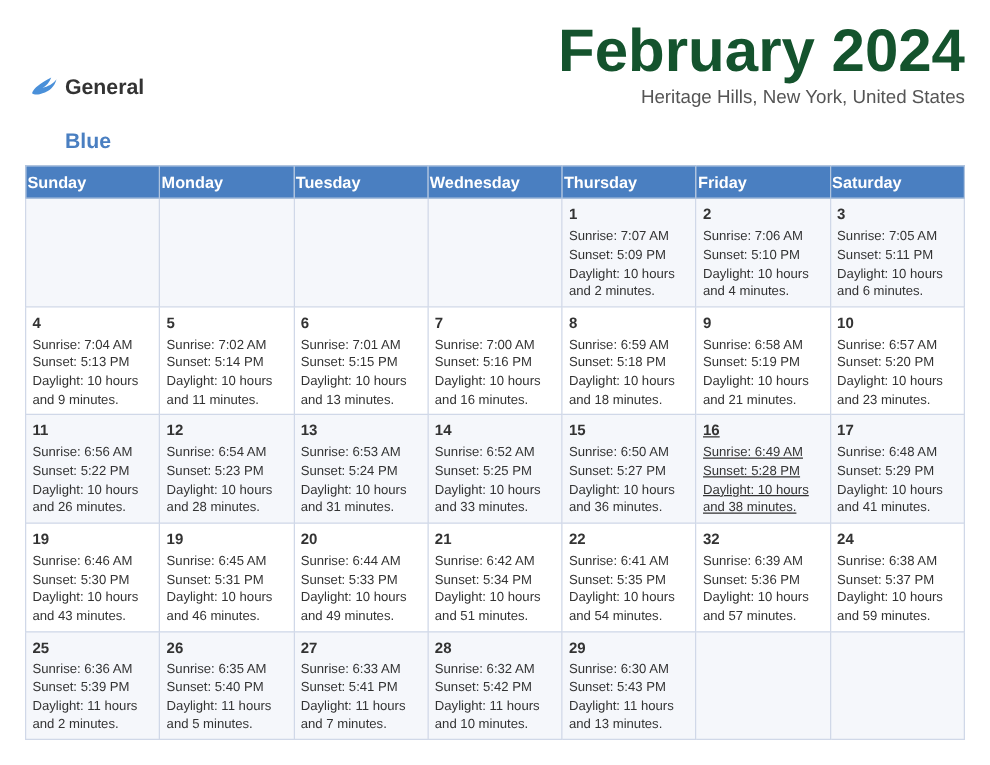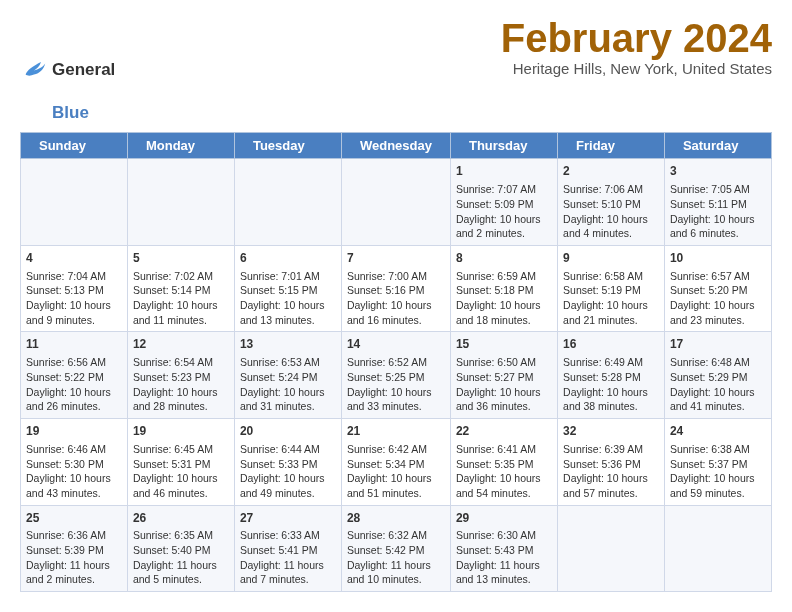--- a/index.html
+++ b/index.html
@@ -22,40 +22,40 @@
       gap: 4px;
     }
     .logo-bird {
       width: 28px;
       height: 28px;
     }
     .title-block {
       text-align: right;
     }
     .main-title {
-      font-size: 40px;
+      font-size: 48px;
       font-weight: bold;
-      color: #a16207;
+      color: #14532d;
       line-height: 1.1;
     }
     .subtitle {
       font-size: 15px;
       color: #555;
     }
     table {
       width: 100%;
       border-collapse: collapse;
       font-size: 11px;
     }
     thead tr th {
       background-color: #4a7fc1;
       color: #fff;
       font-weight: bold;
       text-align: left;
-      padding: 5px 18px;
+      padding: 5px 1px;
       font-size: 13px;
       border: 1px solid #b0c4de;
     }
     tbody tr td {
       border: 1px solid #d0d8e8;
       vertical-align: top;
       padding: 4px 5px;
       min-height: 80px;
       background: #fff;
       color: #333;
@@ -173,21 +173,21 @@
           <div class="cell-content">Sunrise: 6:53 AM<br>Sunset: 5:24 PM<br>Daylight: 10 hours<br>and 31 minutes.</div>
         </td>
         <td style="height: 85px;">
           <span class="day-num">14</span>
           <div class="cell-content">Sunrise: 6:52 AM<br>Sunset: 5:25 PM<br>Daylight: 10 hours<br>and 33 minutes.</div>
         </td>
         <td style="height: 85px;">
           <span class="day-num">15</span>
           <div class="cell-content">Sunrise: 6:50 AM<br>Sunset: 5:27 PM<br>Daylight: 10 hours<br>and 36 minutes.</div>
         </td>
-        <td style="height: 85px;">
+        <td style="height: 85px; text-decoration: underline;">
           <span class="day-num">16</span>
           <div class="cell-content">Sunrise: 6:49 AM<br>Sunset: 5:28 PM<br>Daylight: 10 hours<br>and 38 minutes.</div>
         </td>
         <td style="height: 85px;">
           <span class="day-num">17</span>
           <div class="cell-content">Sunrise: 6:48 AM<br>Sunset: 5:29 PM<br>Daylight: 10 hours<br>and 41 minutes.</div>
         </td>
       </tr>
       <tr>
         <td style="height: 85px;">

